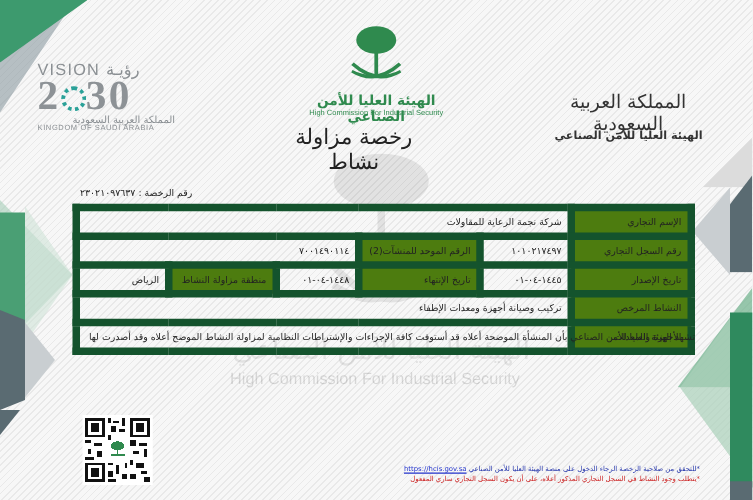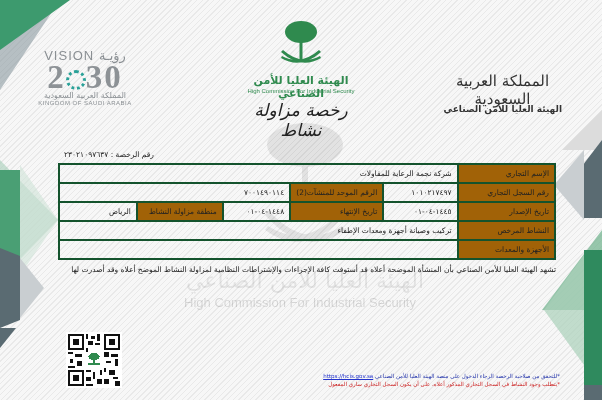--- a/index.html
+++ b/index.html
@@ -25,47 +25,47 @@
   
   .r-slate { right:0; top:140px; width:18px; height:78px; background:#5a6b72; clip-path: polygon(0 30%, 100% 0, 100% 100%, 0 100%); }
   .r-slate-tri { right:18px; top:150px; width:30px; height:70px; background:#c9ced1; clip-path: polygon(100% 0, 0 50%, 100% 100%); }
   .r-green { right:0; top:250px; width:18px; height:140px; background:#2f8a5e; }
   .r-green-tri { right:18px; top:255px; width:40px; height:110px; background:#a9d0b9; clip-path: polygon(100% 0, 0 50%, 100% 100%); opacity:0.7; }
   .r-green-tri2 { right:0; top:230px; width:60px; height:80px; background:#6cb08a; clip-path: polygon(100% 0, 0 100%, 100% 100%); opacity:0.7;}
   .r-slate-bot { right:0; top:385px; width:18px; height:15px; background:#5a6b72; }
   .r-light-top { right:0; top:110px; width:40px; height:40px; background:#dcdcdc; clip-path: polygon(100% 0, 0 100%, 100% 100%); }
 
   
-  .vision { position:absolute; left:30px; top:48px; width:110px; text-align:center; color:#8a8f93; }
+  .vision { position:absolute; left:30px; top:48px; width:110px; color:#8a8f93; }
   .vision .v1 { font-size:13px; letter-spacing:1px; font-family:"Liberation Sans", sans-serif; }
   .vision .v2 { font-size:33px; font-weight:bold; letter-spacing:2px; color:#8d9296; line-height:28px; font-family:Liberation Serif, serif; }
   .vision .v2 .dot { display:inline-block; width:20px; height:20px; border-radius:50%; border:3px dotted #2aa198; vertical-align:middle; box-sizing:border-box; }
   .vision .v3 { font-size:8px; direction:rtl; }
   .vision .v4 { font-size:6px; letter-spacing:0.5px; font-family:"Liberation Sans", sans-serif; }
 
   
   .emblem { position:absolute; left:275px; top:18px; width:52px; height:52px; }
   .center-ar { position:absolute; left:230px; top:74px; width:142px; text-align:center; color:#2f8a4e; font-size:11px; direction:rtl; font-weight:bold; }
   .center-en { position:absolute; left:220px; top:88px; width:162px; text-align:center; color:#2f8a4e; font-size:6px; font-family:"Liberation Sans", sans-serif; }
-  .title { position:absolute; left:240px; top:100px; width:122px; text-align:center; color:#222; font-size:17px; direction:rtl;font-style:italic; }
+  .title { position:absolute; left:222px; top:100px; width:122px; text-align:center; color:#222; font-size:17px; direction:rtl; }
 
   
   .kingdom { position:absolute; left:440px; top:72px; width:125px; text-align:center; color:#333; font-size:15px; font-family:"DejaVu Serif", serif; direction:rtl; }
   .kingdom-sub { position:absolute; left:440px; top:104px; width:122px; text-align:right; color:#333; font-size:9px; direction:rtl; font-weight:bold; }
 
   
   .wm-emblem { position:absolute; left:260px; top:120px; width:90px; height:150px; opacity:0.08; }
   .wm-ar { position:absolute; left:170px; top:268px; width:270px; text-align:center; font-size:22px; color:#000; opacity:0.08; direction:rtl;}
   .wm-en { position:absolute; left:150px; top:295px; width:300px; text-align:center; font-size:13px; color:#000; opacity:0.13; font-family:"Liberation Sans", sans-serif;}
 
   .license-no { position:absolute; left:64px; top:150px; font-size:7.5px; color:#222; direction:rtl; }
 
   table.info { position:absolute; left:58px; top:163px; width:498px; border-collapse:collapse; font-size:7.5px; color:#222; direction:rtl; }
-  table.info td { border:2px solid #14532d; height:17px; padding:0 5px; text-align:right; white-space:nowrap; }
-  table.info td.lbl { background:#a16207; }
+  table.info td { border:6px solid #14532d; height:17px; padding:0 5px; text-align:right; white-space:nowrap; }
+  table.info td.lbl { background:#4d7c0f; }
   .stmt { position:absolute; left:58px; top:263px; width:498px; font-size:7.5px; line-height:14px; color:#222; direction:rtl; text-align:right; }
 
   .qr { position:absolute; left:66px; top:332px; width:56px; height:56px; background:#fff; }
   .notes { position:absolute; left:300px; top:372px; width:260px; font-size:5.5px; direction:rtl; text-align:right; line-height:8px; }
   .note1 { color:#2233aa; }
   .note1 a { color:#2233cc; text-decoration:underline; }
   .note2 { color:#cc2222; }
 </style>
 </head>
 <body>

